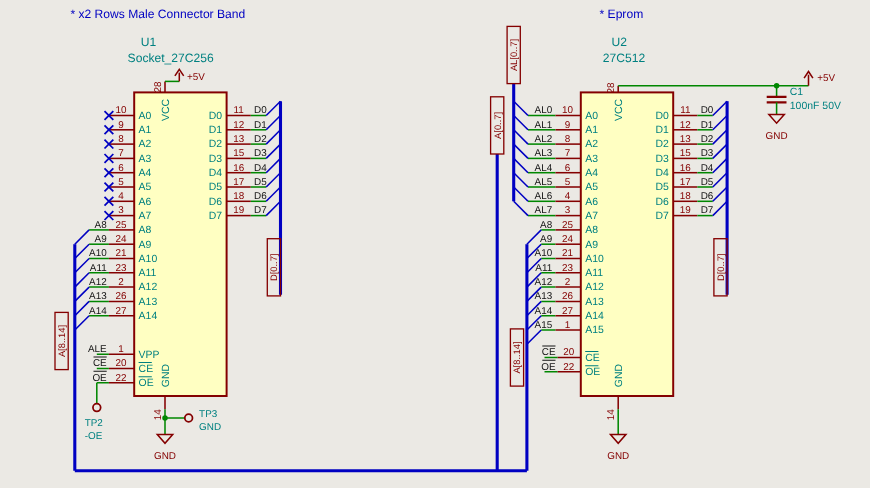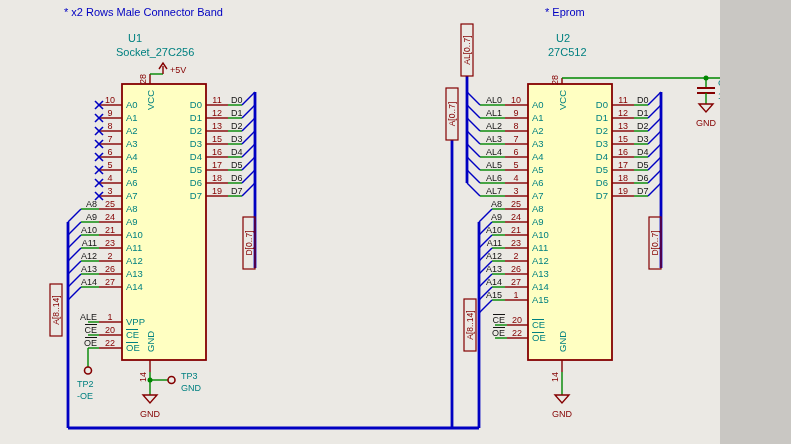--- a/index.html
+++ b/index.html
@@ -1,16 +1,16 @@
 <!DOCTYPE html>
 <html><head>
 <meta charset="utf-8">
 <style>
   html,body{margin:0;padding:0;background:#c9c7c3;}
-  #canvas{width:720px;height:444px;position:relative;overflow:hidden;
+  #canvas{width:791px;height:444px;position:relative;overflow:hidden;
     background:linear-gradient(180deg,#dedcd7 0%,#eeedе9 12%,#efeeea 85%,#dddbd6 100%);
     background-color:#ebe9e4;
     font-family:"Liberation Sans",sans-serif;}
   svg{position:absolute;left:0;top:0;}
   text{font-family:"Liberation Sans",sans-serif;}
   .comment{fill:#0000c2;font-size:11px;}
   .refval{fill:#008080;font-size:11px;}
   .pinnum{fill:#840000;font-size:9px;}
   .pinname{fill:#008080;font-size:9.5px;}
   .netlabel{fill:#141414;font-size:9px;}

